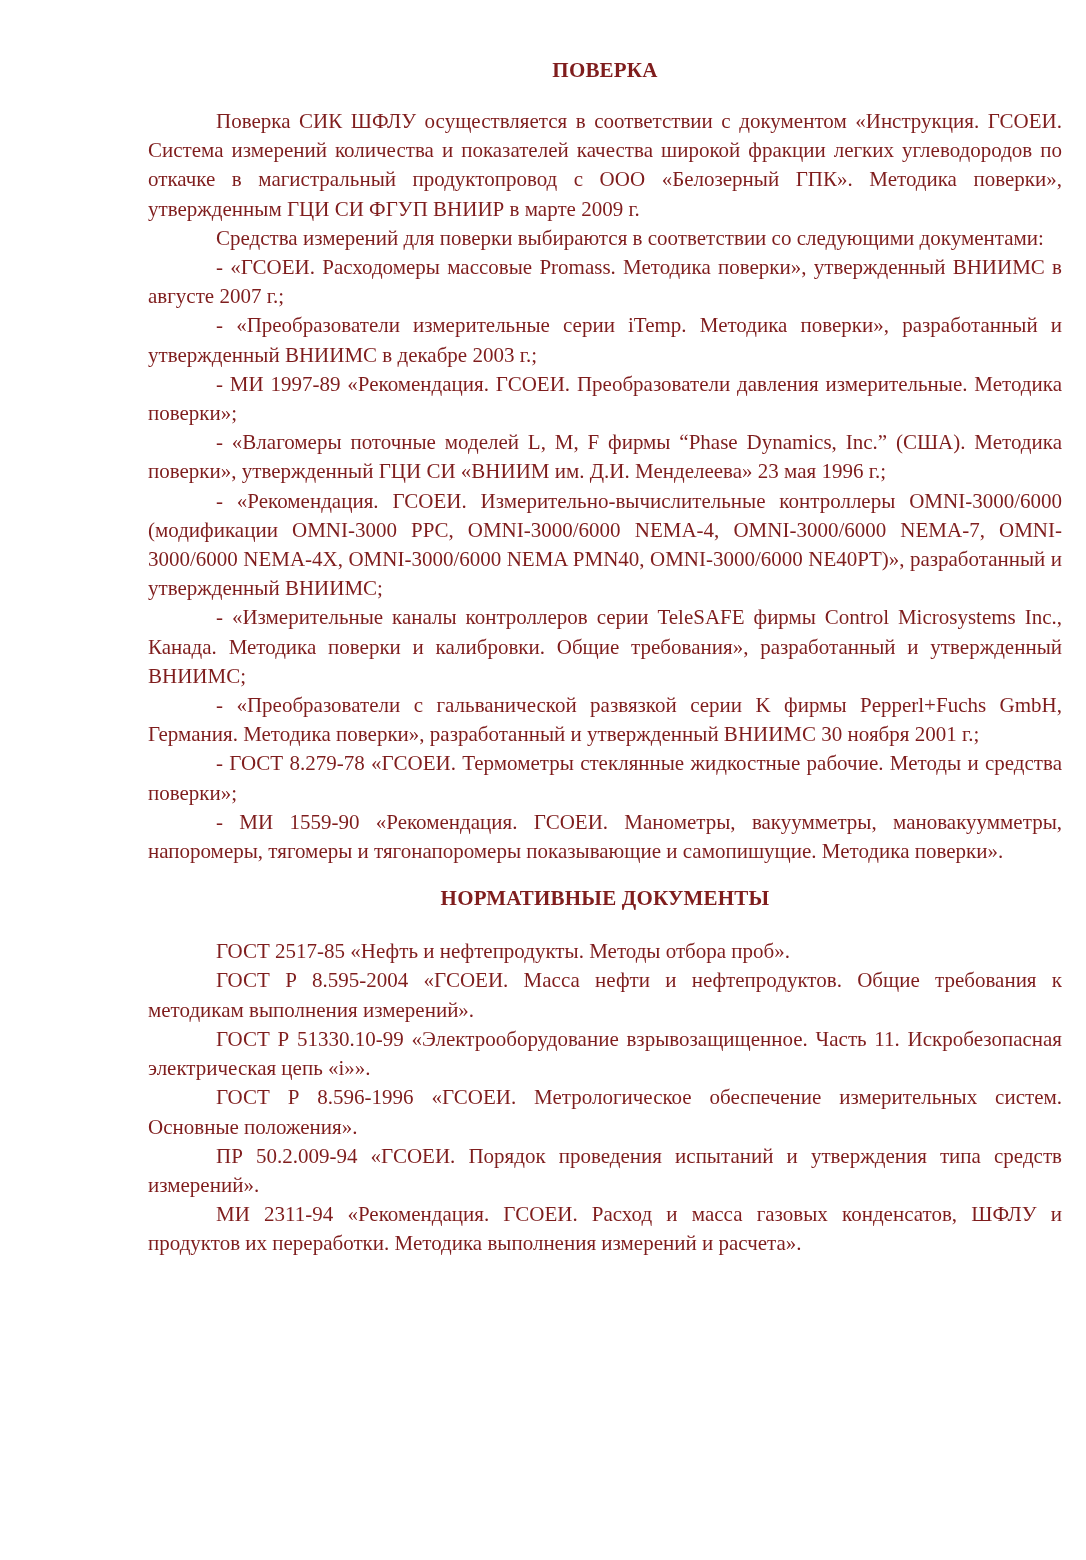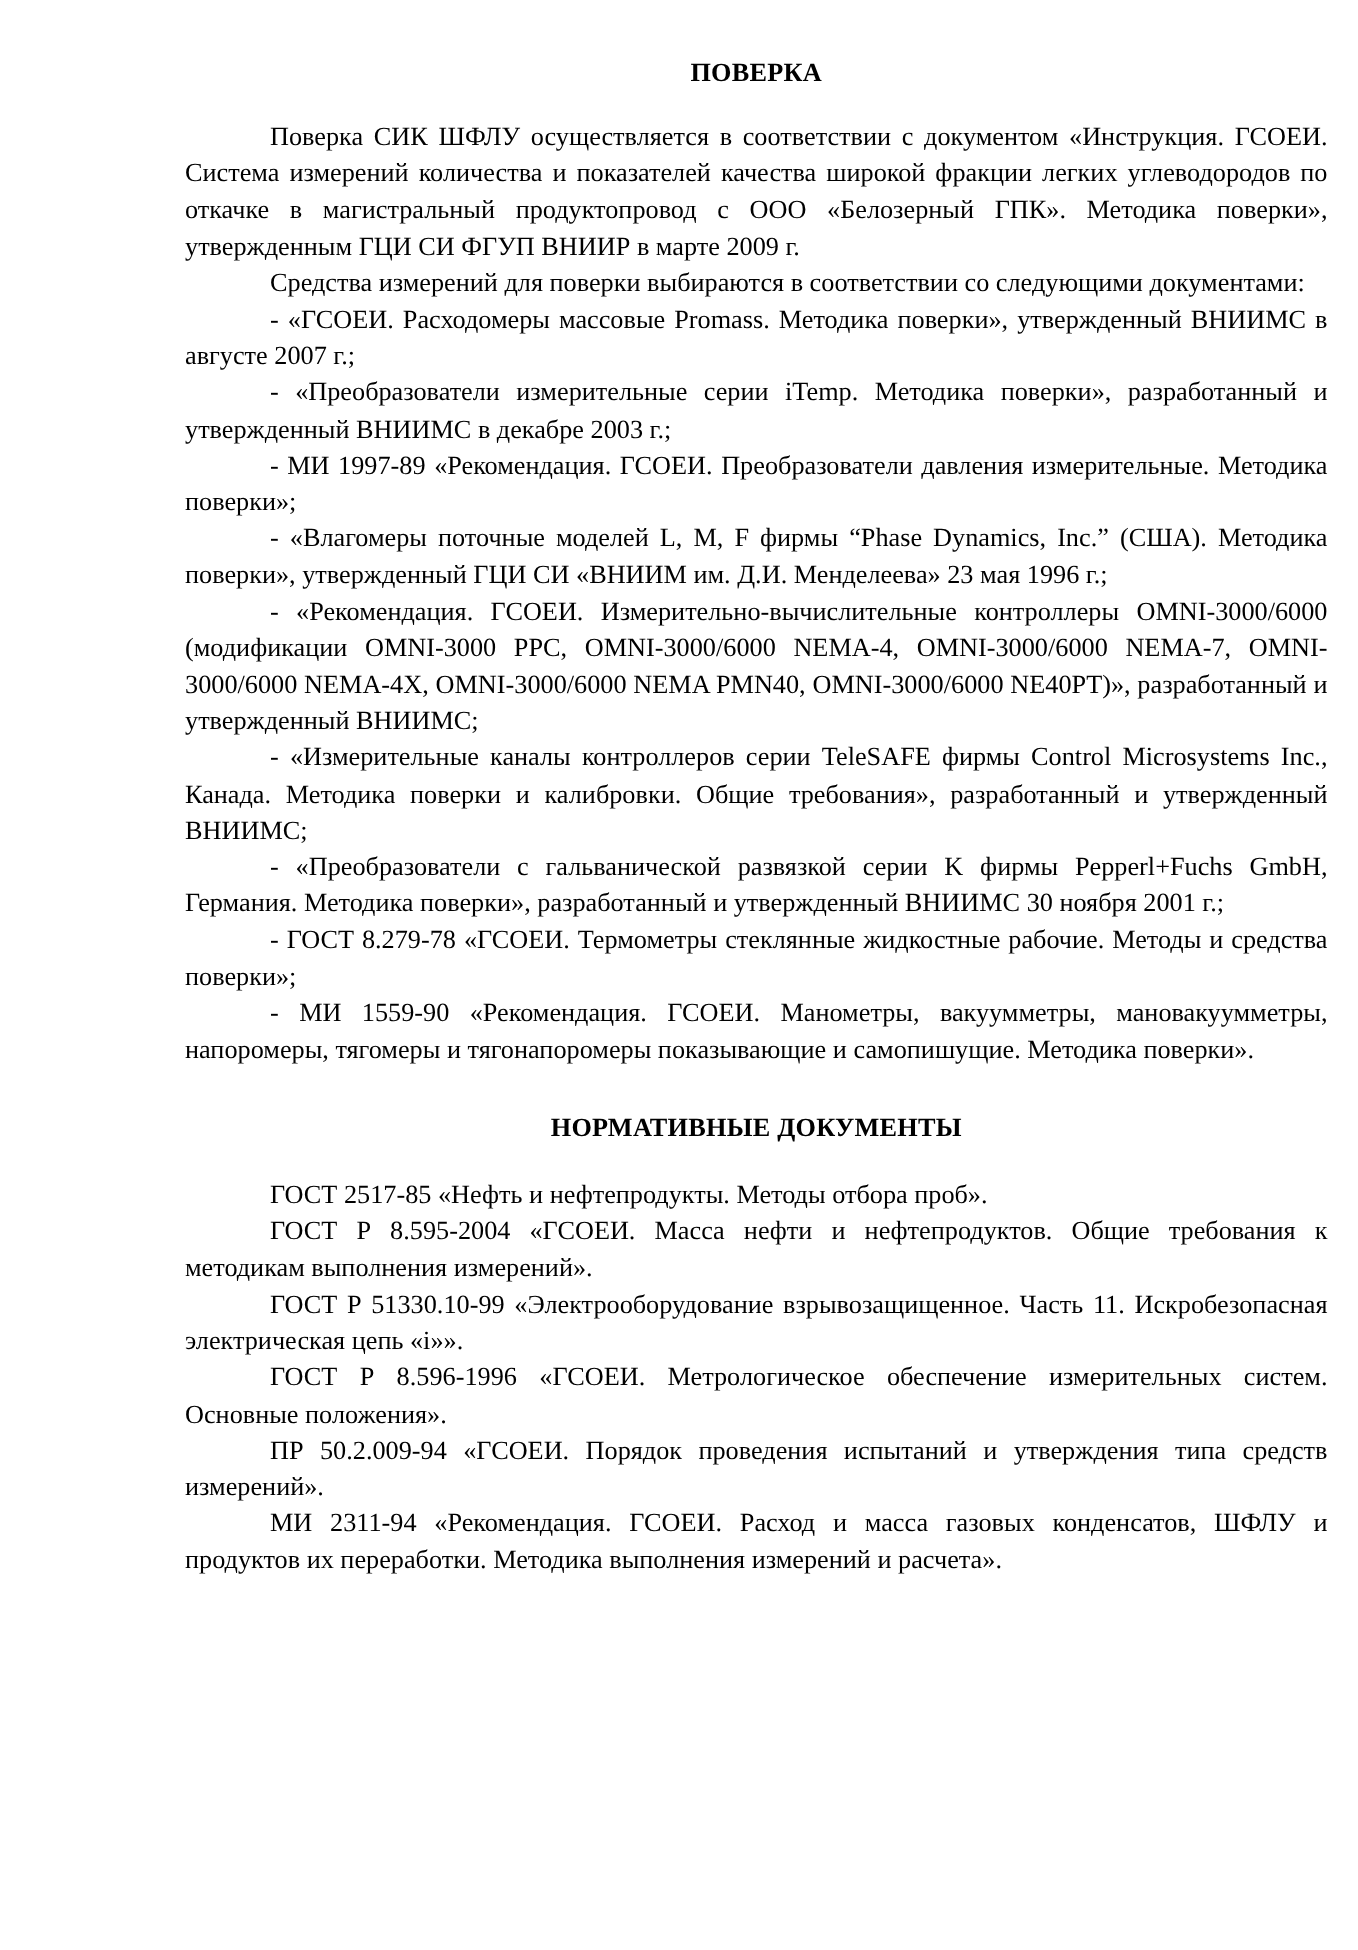--- a/index.html
+++ b/index.html
@@ -1,26 +1,26 @@
 <!DOCTYPE html>
 <html><head>
 <meta charset="utf-8">
 <style>
   html, body { margin: 0; padding: 0; background: #ffffff; }
   body { width: 1086px; height: 1560px; overflow: hidden; position: relative; }
   .page {
-    position: absolute; left: 148px; top: 44px; width: 914px;
+    position: absolute; left: 148px; top: 56px; width: 914px;
     font-family: "Liberation Serif", "DejaVu Serif", serif;
-    font-size: 21px; line-height: 29.2px; color: #000000;
+    font-size: 21px; line-height: 29.2px; color: #7f1d1d;
   }
   h1 {
     font-size: 21px; font-weight: bold; text-align: center; margin: 0 0 22px 0;
     line-height: 29px; letter-spacing: 0.2px;
   }
-  h1.second { margin-top: 34px; margin-bottom: 24px; }
+  h1.second { margin-top: 18px; margin-bottom: 24px; }
   p { margin: 0; text-align: justify; text-indent: 68px; }
   p.tight { text-align: left; }
 </style>
 </head>
 <body>
 
 <div class="page">
   <h1>ПОВЕРКА</h1>
   <p>Поверка СИК ШФЛУ осуществляется в соответствии с документом «Инструкция. ГСОЕИ. Система измерений количества и показателей качества широкой фракции легких углеводородов по откачке в магистральный продуктопровод с ООО «Белозерный ГПК». Методика поверки», утвержденным ГЦИ СИ ФГУП ВНИИР в марте 2009 г.</p>
   <p>Средства измерений для поверки выбираются в соответствии со следующими документами:</p>

